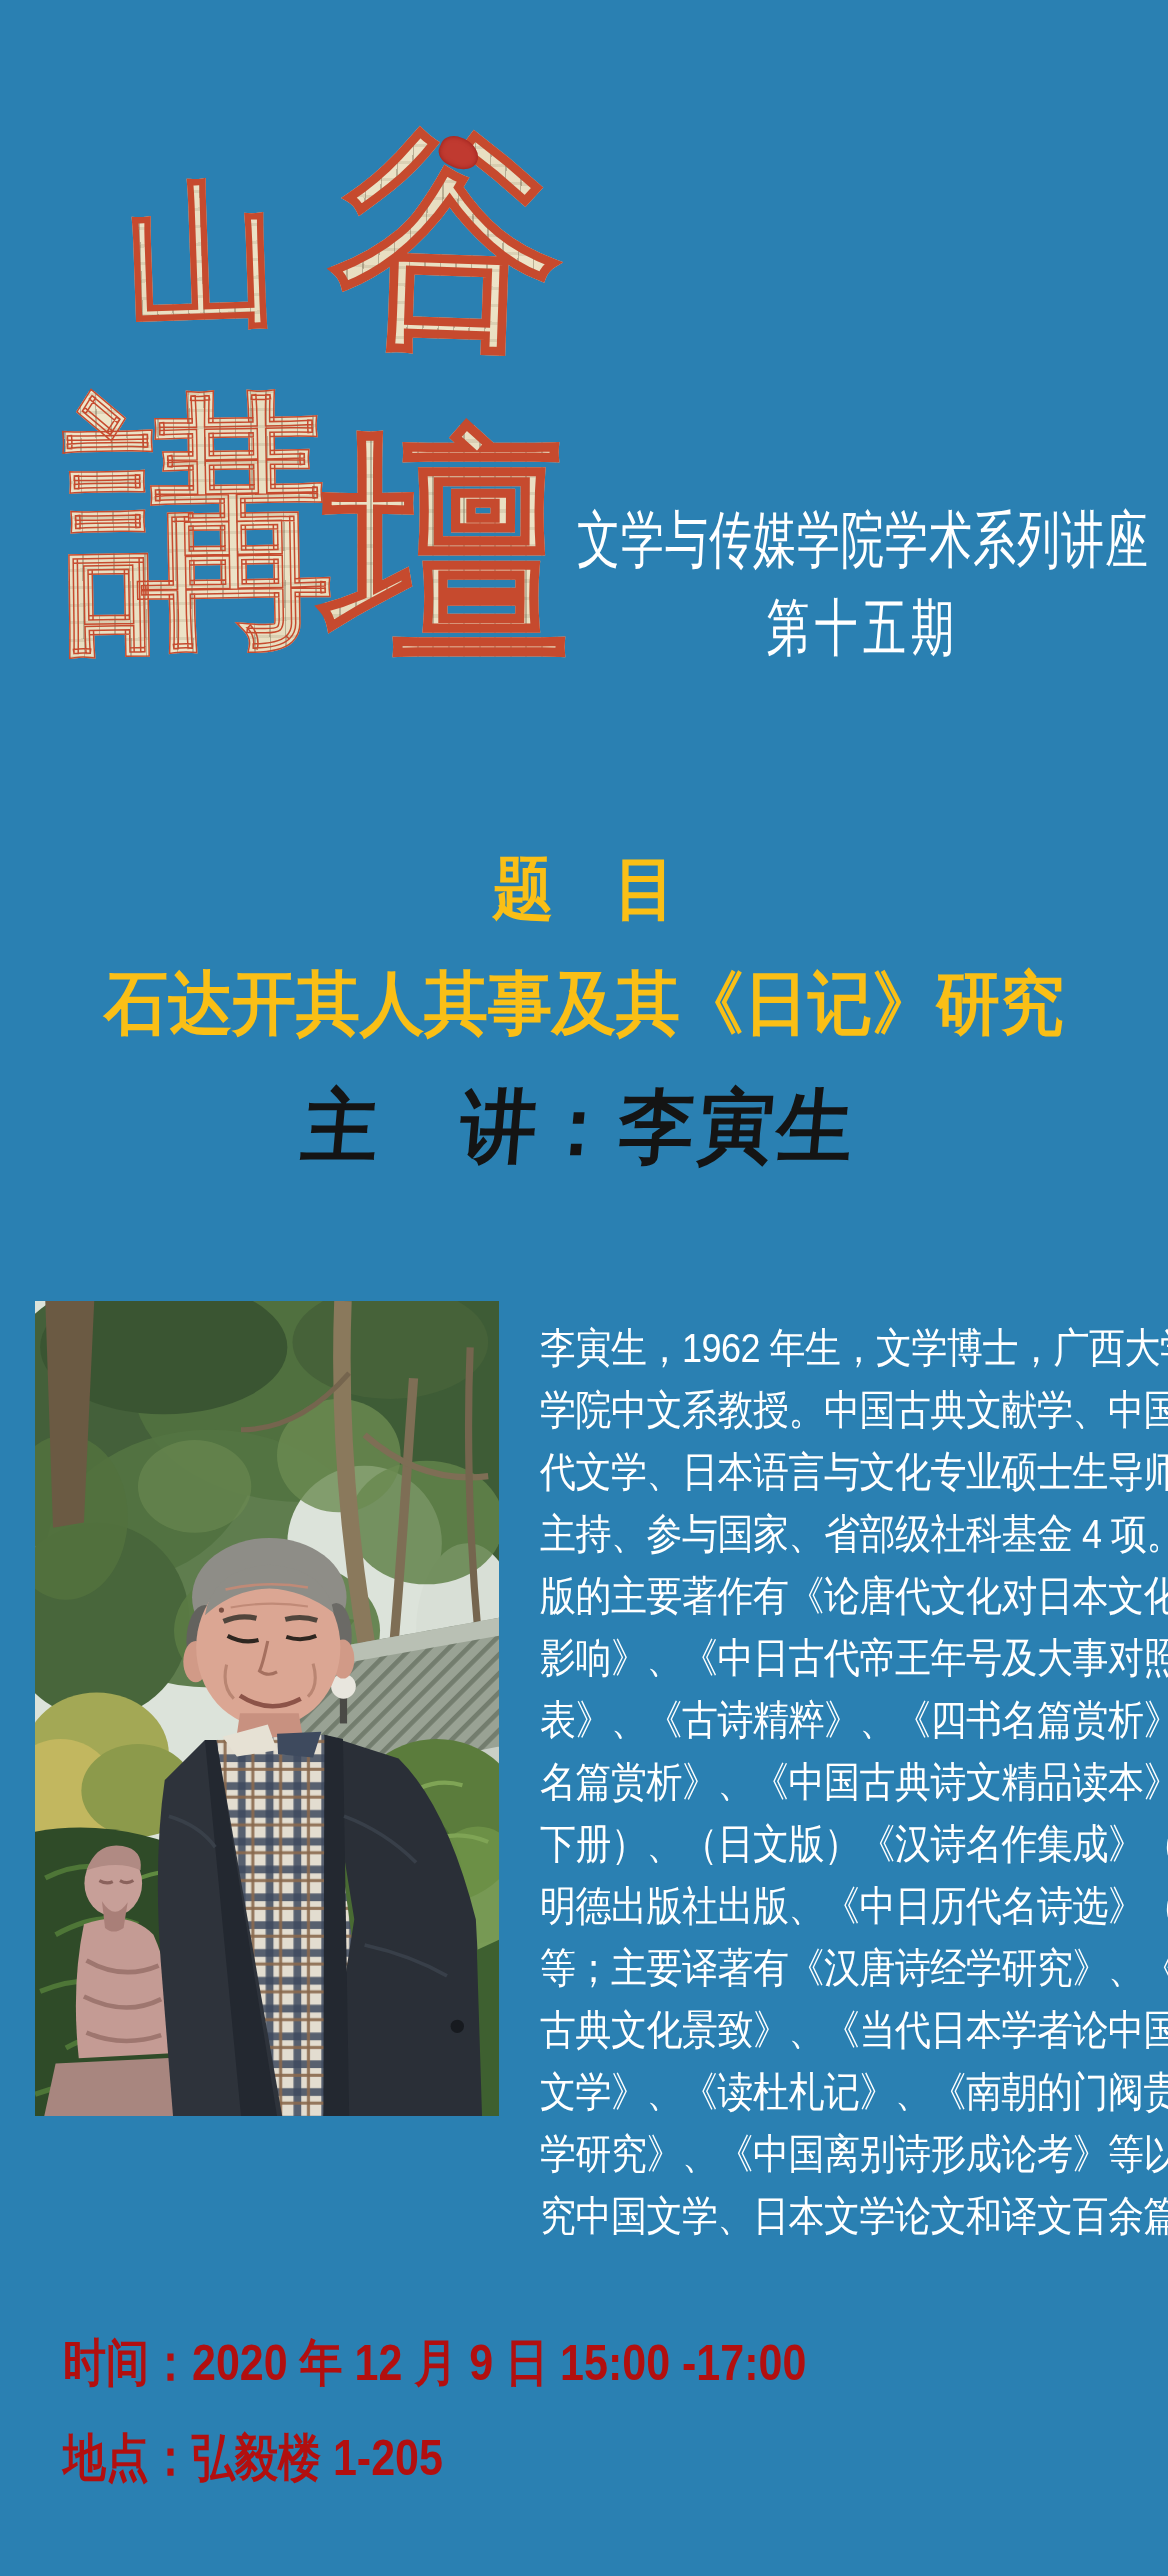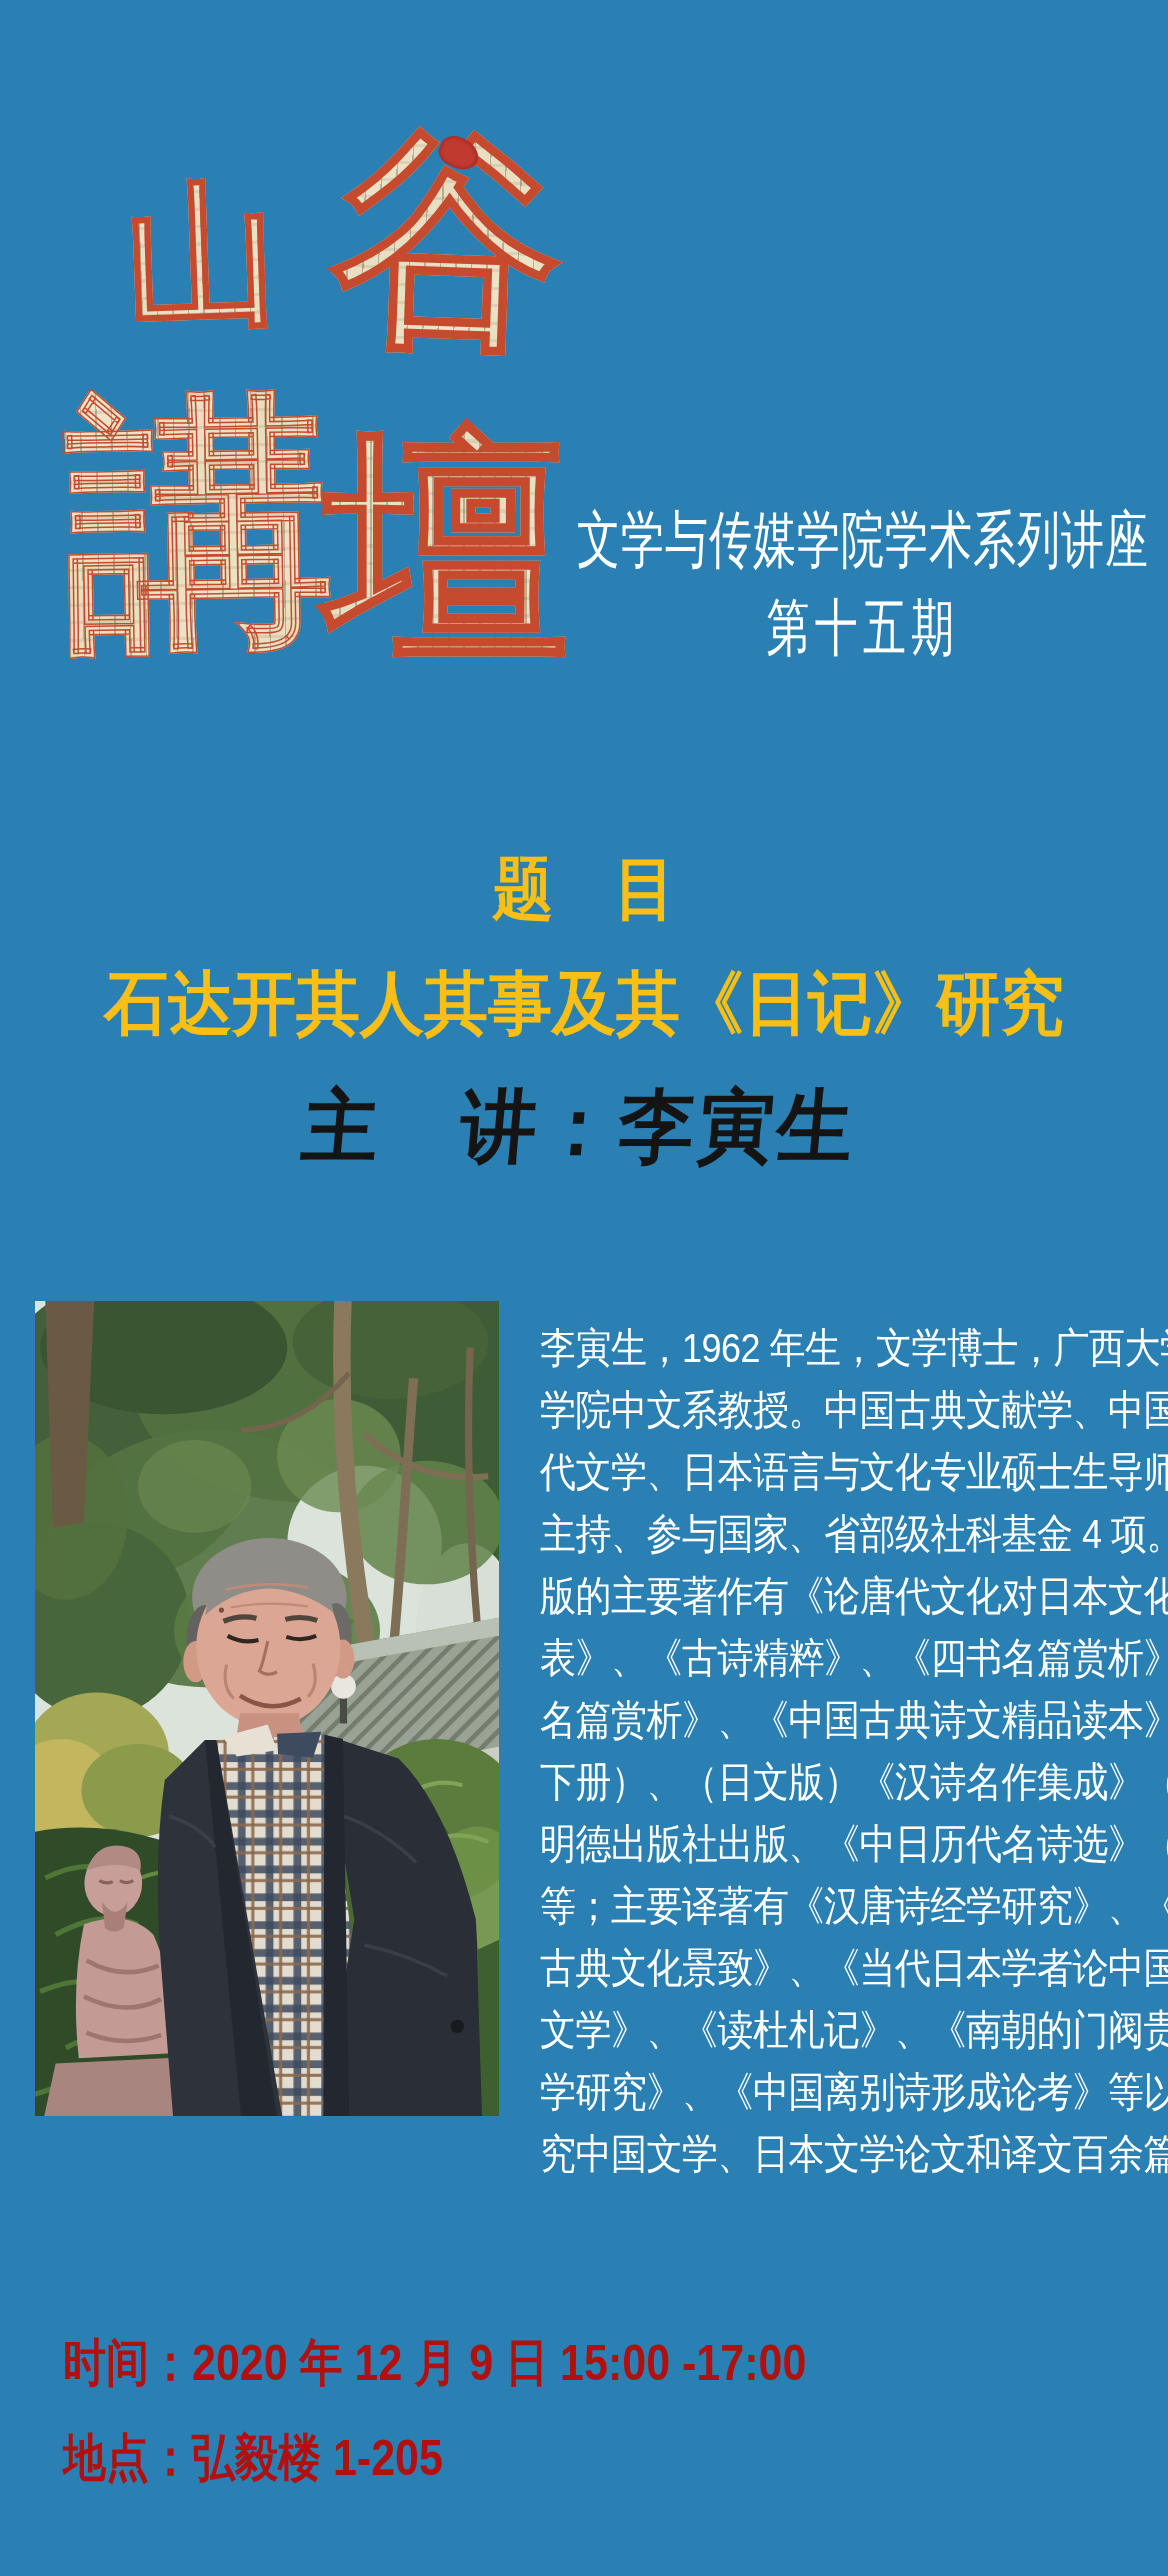--- a/index.html
+++ b/index.html
@@ -233,20 +233,21 @@
     </svg>
   </div>
 
   <div class="bio-block">
 
   <div class="bio-line"><span>李寅生，1962 年生，文学博士，广西大学文</span></div>
       <div class="bio-line"><span>学院中文系教授。中国古典文献学、中国古</span></div>
       <div class="bio-line"><span>代文学、日本语言与文化专业硕士生导师。</span></div>
       <div class="bio-line"><span>主持、参与国家、省部级社科基金 4 项。出</span></div>
       <div class="bio-line"><span>版的主要著作有《论唐代文化对日本文化的</span></div>
+      <div class="bio-line"><span>影响》、《中日古代帝王年号及大事对照</span></div>
       <div class="bio-line"><span>表》、《古诗精粹》、《四书名篇赏析》、《五经</span></div>
       <div class="bio-line"><span>名篇赏析》、《中国古典诗文精品读本》（上、</span></div>
       <div class="bio-line"><span>下册）、（日文版）《汉诗名作集成》（日本）</span></div>
       <div class="bio-line"><span>明德出版社出版、《中日历代名诗选》（中华篇）</span></div>
       <div class="bio-line"><span>等；主要译著有《汉唐诗经学研究》、《中国</span></div>
       <div class="bio-line"><span>古典文化景致》、《当代日本学者论中国古典</span></div>
       <div class="bio-line"><span>文学》、《读杜札记》、《南朝的门阀贵族与文</span></div>
       <div class="bio-line"><span>学研究》、《中国离别诗形成论考》等以及研</span></div>
       <div class="bio-line"><span>究中国文学、日本文学论文和译文百余篇。</span></div>
     </div>

